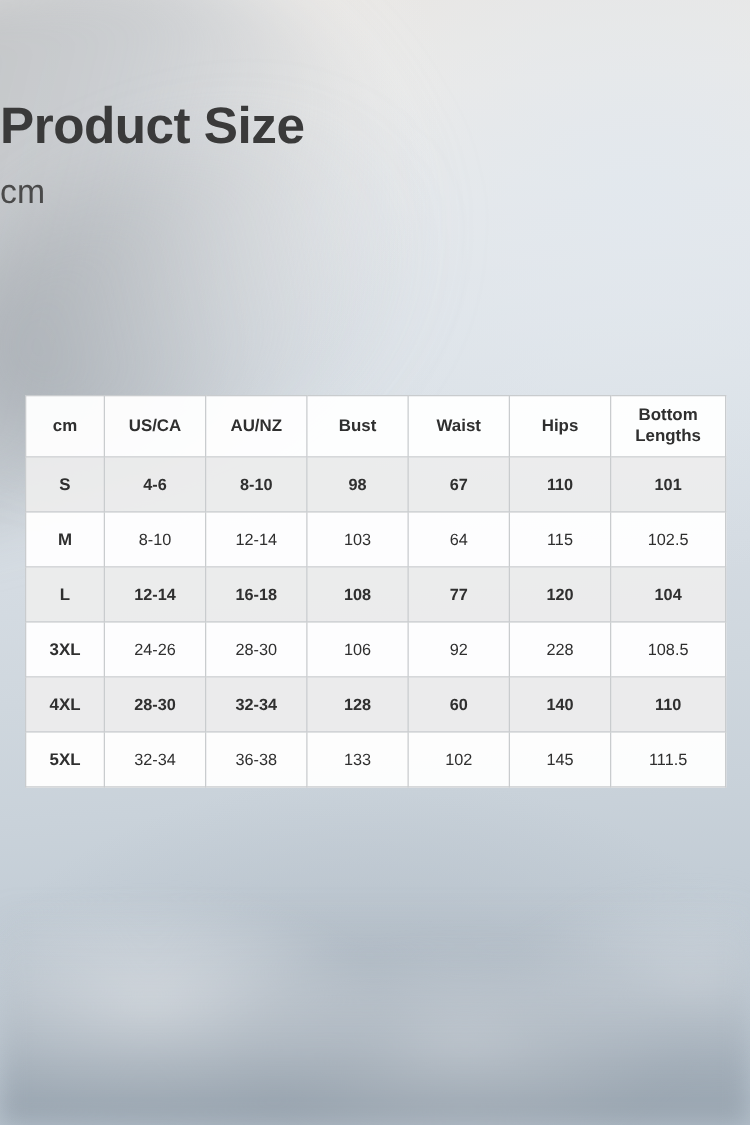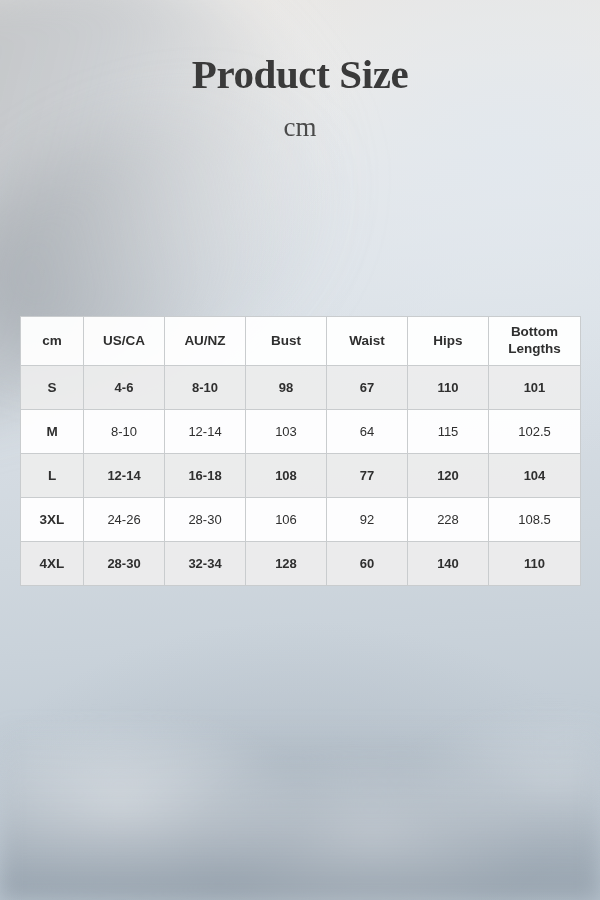--- a/index.html
+++ b/index.html
@@ -82,23 +82,22 @@
 
   
   #content {
     position: relative;
     z-index: 2;
     width: 600px;
     height: 900px;
   }
 
   #title-block {
-    text-align: center;
-    padding-top: 52px;
-    font-family: Liberation Serif, serif;
+    text-align: left;
+    padding-top: 78px;
   }
   #main-title {
     font-size: 41px;
     font-weight: bold;
     color: #3a3a3a;
     letter-spacing: -0.4px;
     line-height: 1.1;
   }
   #sub-title {
     font-size: 27px;
@@ -237,17 +236,26 @@
         </tr>
         <tr class="row-alt">
           <td>4XL</td>
           <td>28-30</td>
           <td>32-34</td>
           <td>128</td>
           <td>60</td>
           <td>140</td>
           <td>110</td>
         </tr>
+        <tr class="row-norm">
+          <td>5XL</td>
+          <td>32-34</td>
+          <td>36-38</td>
+          <td>133</td>
+          <td>102</td>
+          <td>145</td>
+          <td>111.5</td>
+        </tr>
       </tbody>
     </table>
   </div>
 
 </div>
 
 </body></html>

